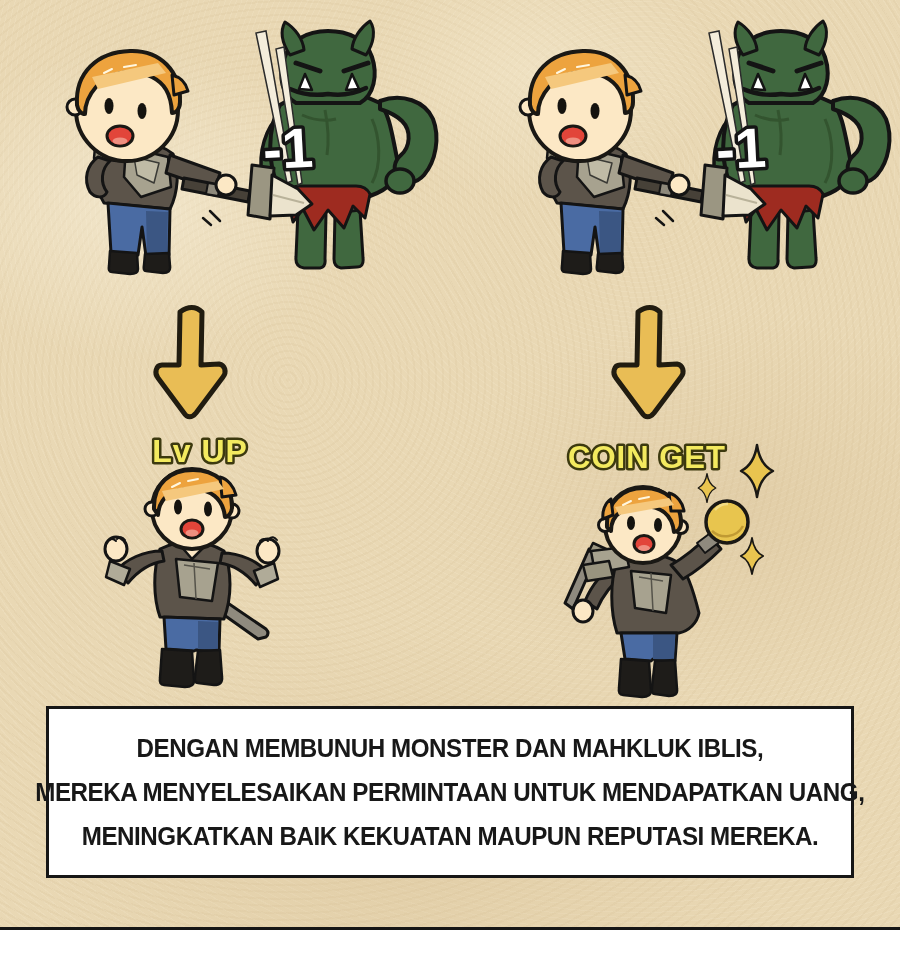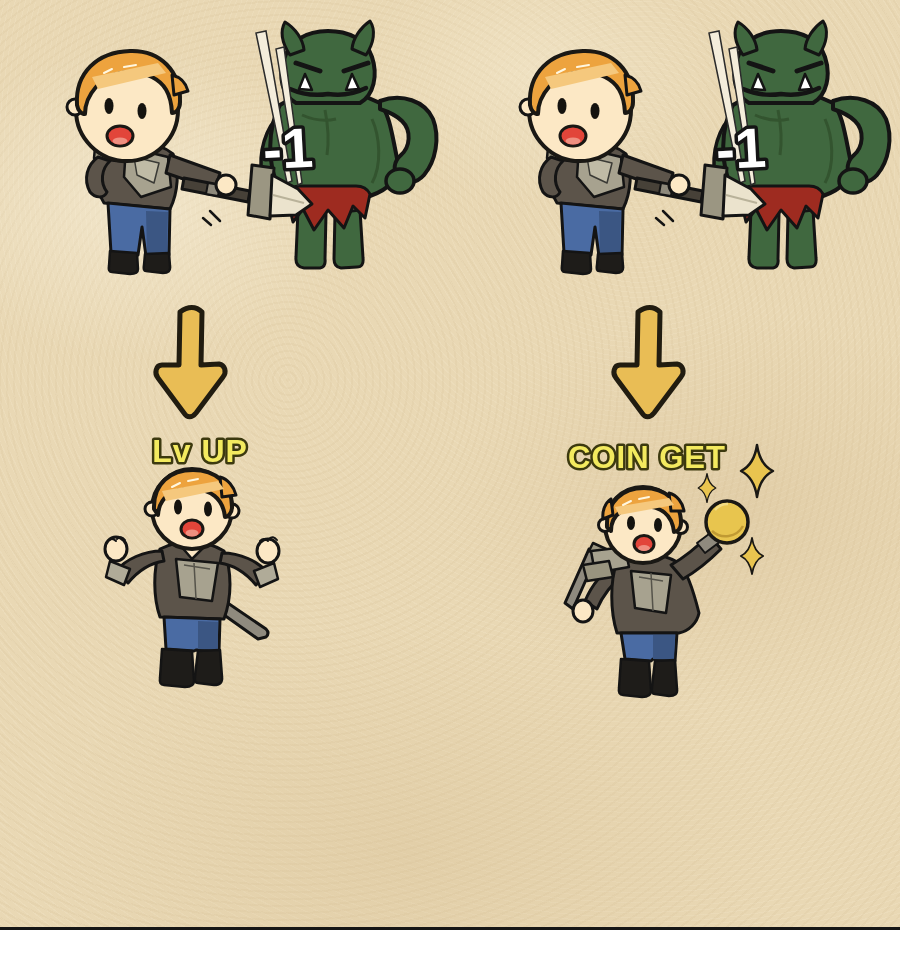--- a/index.html
+++ b/index.html
@@ -188,16 +188,21 @@
         <ellipse cx="93" cy="60" rx="4" ry="7" fill="#15130f" stroke="none"></ellipse>
         <ellipse cx="79" cy="79" rx="10" ry="8.5" fill="#e2453a" stroke="#1a1814" stroke-width="3"></ellipse>
         <ellipse cx="79" cy="83" rx="6" ry="3" fill="#ef8f80" stroke="none"></ellipse>
       </g>
 
       <use href="#sparkle" transform="translate(707,488) scale(0.55)"></use>
       <use href="#sparkle" transform="translate(757,471) scale(1.0)"></use>
       <use href="#sparkle" transform="translate(752,556) scale(0.7)"></use>
     </svg>
 
+    <div class="caption-box">
+      <span class="caption-line">DENGAN MEMBUNUH MONSTER DAN MAHKLUK IBLIS,</span>
+      <span class="caption-line">MEREKA MENYELESAIKAN PERMINTAAN UNTUK MENDAPATKAN UANG,</span>
+      <span class="caption-line">MENINGKATKAN BAIK KEKUATAN MAUPUN REPUTASI MEREKA.</span>
+    </div>
   </div>
 
   <div class="bottom-gutter"></div>
 </div>
 
 </body></html>

